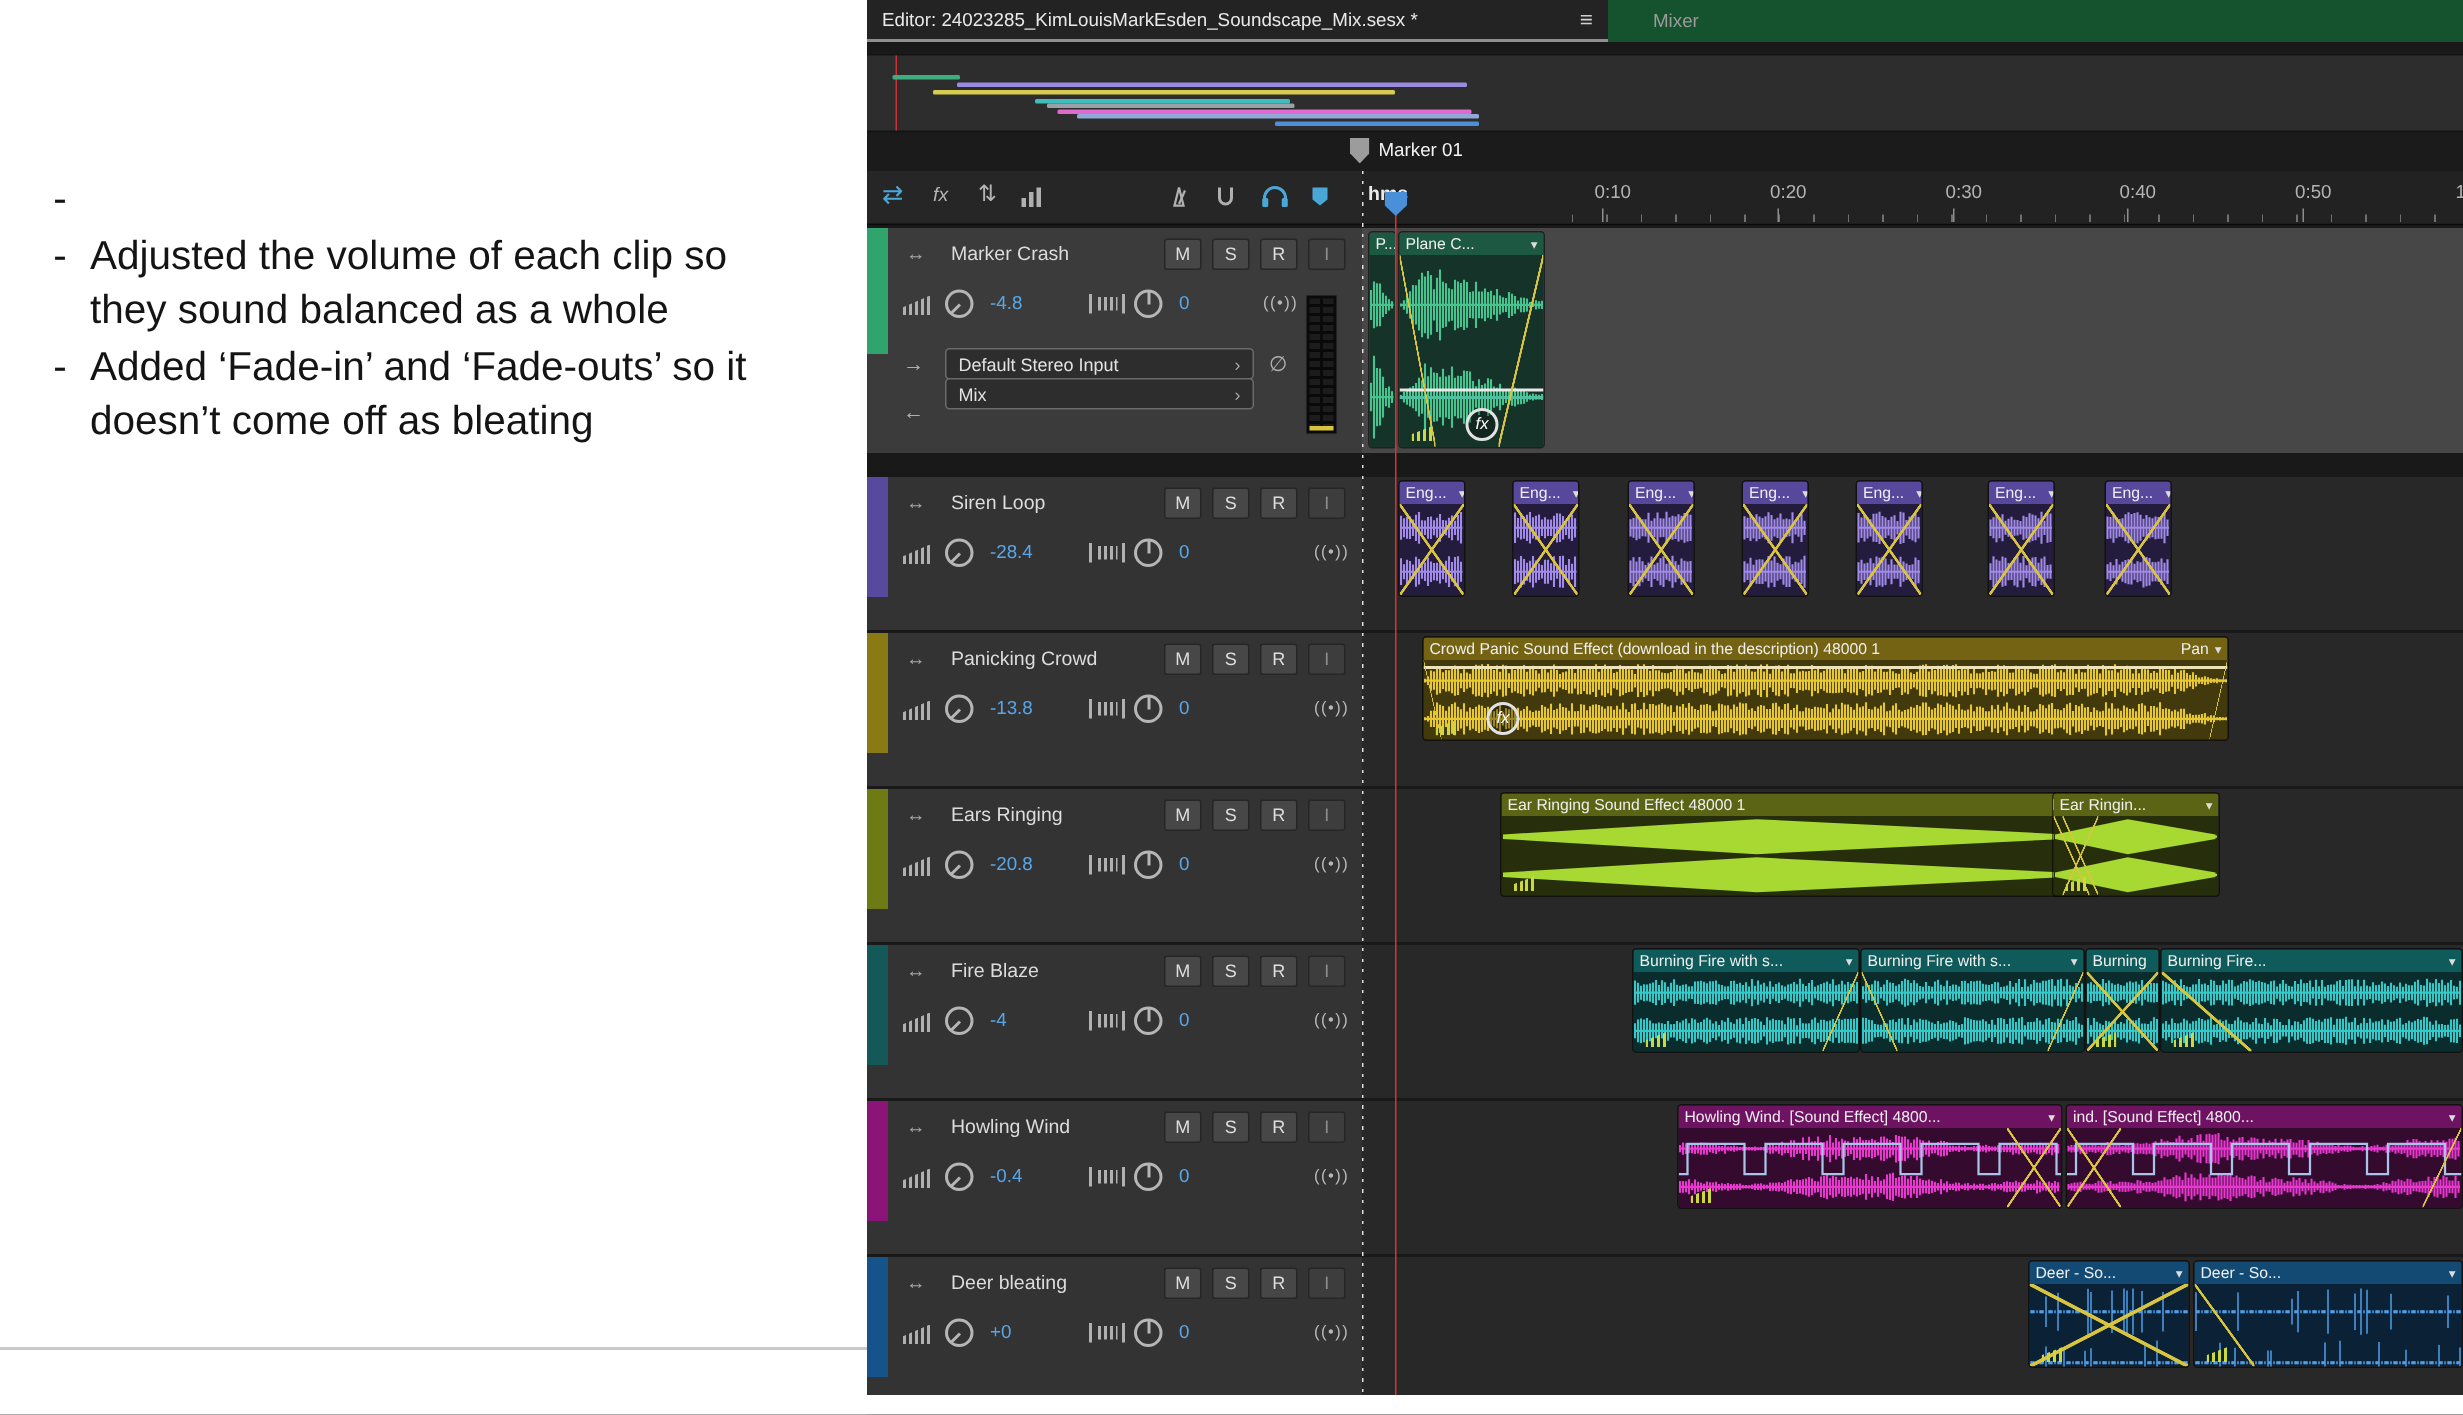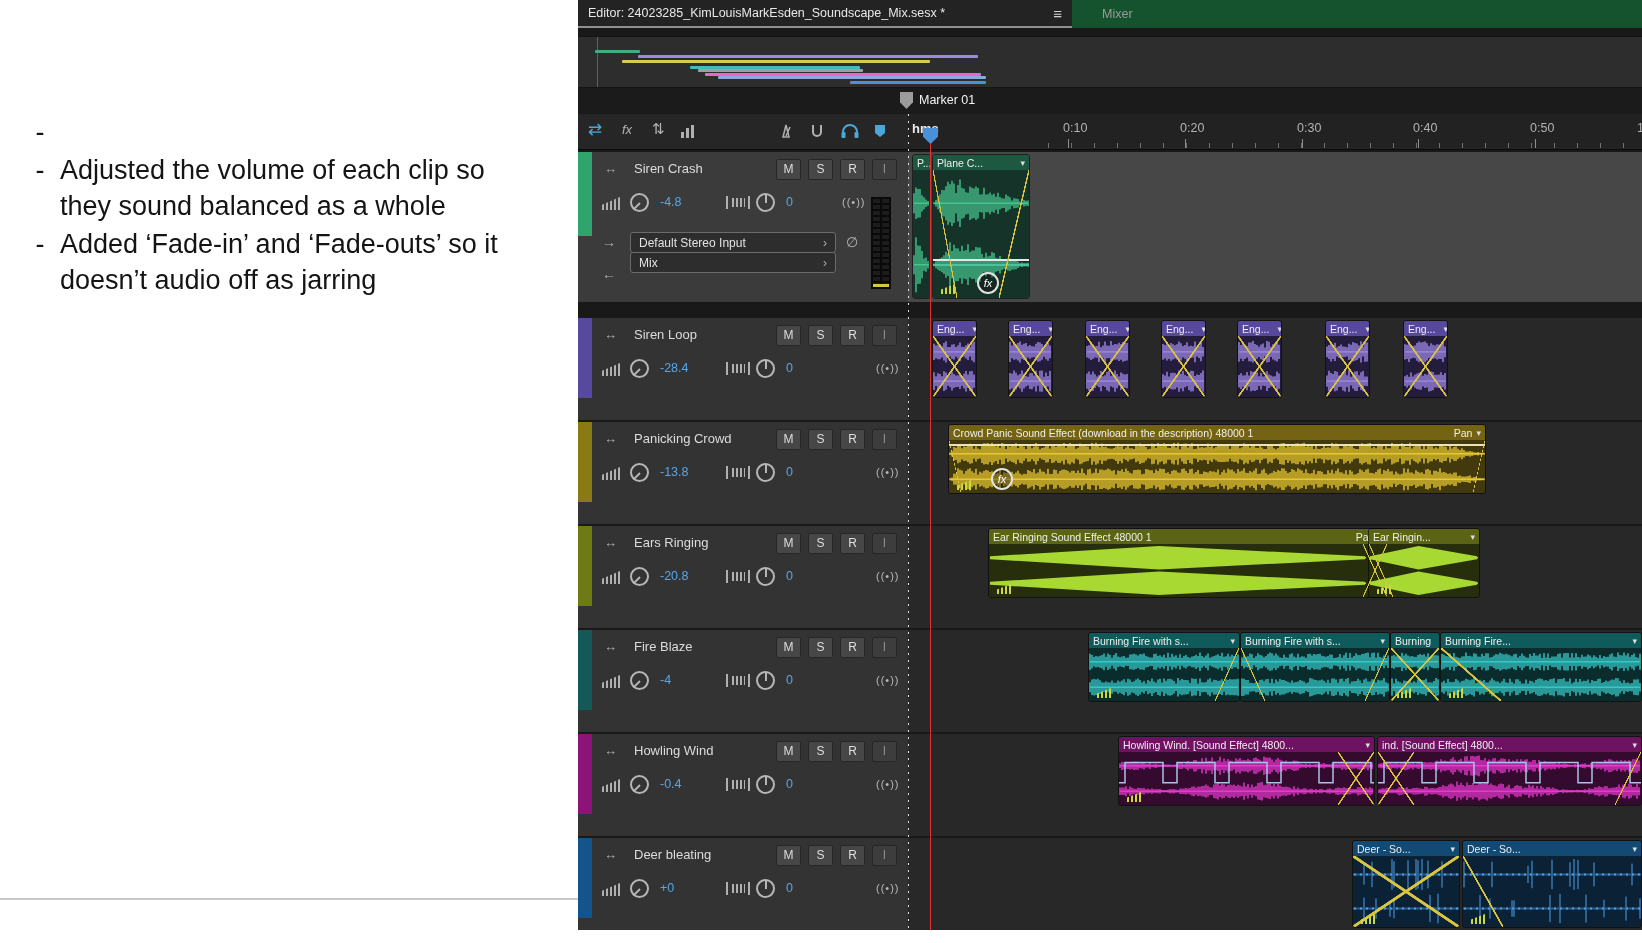--- a/index.html
+++ b/index.html
@@ -69,21 +69,21 @@
   .lvl b{flex:1;background:repeating-linear-gradient(180deg,#1c1c1c 0 4px,#090909 4px 6px)}
   .lvl::after{content:"";position:absolute;left:2px;right:2px;bottom:2px;height:3px;background:#d8c43f}
 
   .lane{position:absolute;left:330px;right:0;top:0;bottom:0;background:#282828}
   .tk0 .lane{background:#474747}
 
   .clip{position:absolute;top:2px;border:1px solid rgba(0,0,0,.55);border-radius:3px;overflow:hidden}
   .tk0 .clip{height:145px}
   .tk1 .clip{height:78px}
   .tk2 .clip,.tk3 .clip,.tk4 .clip,.tk5 .clip{height:70px}
-  .tk6 .clip{height:88px}
+  .tk6 .clip{height:72px}
   .chead{height:15px;display:flex;align-items:center;gap:4px;padding:0 4px;font-size:10.5px;color:#eee;white-space:nowrap;overflow:hidden}
   .tk0 .chead{background:#1d5942}.tk0 .cbody{background:#16332a}
   .tk1 .chead{background:#57489c}.tk1 .cbody{background:#231c3c}
   .tk2 .chead{background:#746312}.tk2 .cbody{background:#423a0c}
   .tk3 .chead{background:#5a6414}.tk3 .cbody{background:#272e0c}
   .tk4 .chead{background:#0f5a5a}.tk4 .cbody{background:#0b2c2c}
   .tk5 .chead{background:#6e1262}.tk5 .cbody{background:#340b2f}
   .tk6 .chead{background:#124a74}.tk6 .cbody{background:#0b2236}
   .sp{flex:1}
   .chev{font-size:9px;color:#ddd}
@@ -116,21 +116,21 @@
     <div class="notes">
       <div class="bullet">
         <span class="dash">-</span>
       </div>
       <div class="bullet">
         <span class="dash">-</span>
         <span class="btxt">Adjusted the volume of each clip so they sound balanced as a whole</span>
       </div>
       <div class="bullet">
         <span class="dash">-</span>
-        <span class="btxt">Added ‘Fade-in’ and ‘Fade-outs’ so it doesn’t audio off as jarring</span>
+        <span class="btxt">Added ‘Fade-in’ and ‘Fade-outs’ so it doesn’t come off as bleating</span>
       </div>
     </div>
     <div class="slide-edge"></div>
   </section>
 
   <section class="app">
 
     <div class="tabbar">
       <div class="tab-editor">
         <span>Editor: 24023285_KimLouisMarkEsden_Soundscape_Mix.sesx *</span>
@@ -206,21 +206,21 @@
         <span class="rtick" style="left:394px"></span>
         <span class="rtick" style="left:510px"></span>
         <span class="rtick" style="left:627px"></span>
       </div>
     </div>
 
     <div class="track tk0" style="top:152px;height:150px">
       <div class="thead">
         <div class="cstrip" style="background:#2fa46c;height:84px"></div>
         <span class="wvicon">↔</span>
-        <span class="tname">Siren Crash</span>
+        <span class="tname">Marker Crash</span>
         <span class="tbtn" style="left:198px">M</span>
         <span class="tbtn" style="left:230px">S</span>
         <span class="tbtn" style="left:262px">R</span>
         <span class="tbtn bi" style="left:294px">I</span>
         <span class="mbars"></span>
         <span class="knob vol">
             <i></i>
           </span>
         <span class="val v1">-4.8</span>
         <span class="smeter"></span>
@@ -471,21 +471,21 @@
           </span>
         <span class="val v1">-20.8</span>
         <span class="smeter"></span>
         <span class="knob pan">
             <i></i>
           </span>
         <span class="val v2">0</span>
         <span class="monitor">((•))</span>
       </div>
       <div class="lane">
-        <div class="clip" style="left:80px;width:400px">
+        <div class="clip" style="left:92px;width:400px">
           <div class="chead">
             <span class="clabel">Ear Ringing Sound Effect 48000 1</span>
             <span class="sp"></span>
             <span class="panlbl">Pan</span>
             <span class="chev">▾</span>
           </div>
           <div class="cbody">
             <div class="wave">
                 <svg width="378" height="53">
                   <polygon points="1,12.280000000000001 170.1,2.120000000000001 376,12.280000000000001 376,15.280000000000001 170.1,25.44 1,15.280000000000001" fill="#a8d832"></polygon>

